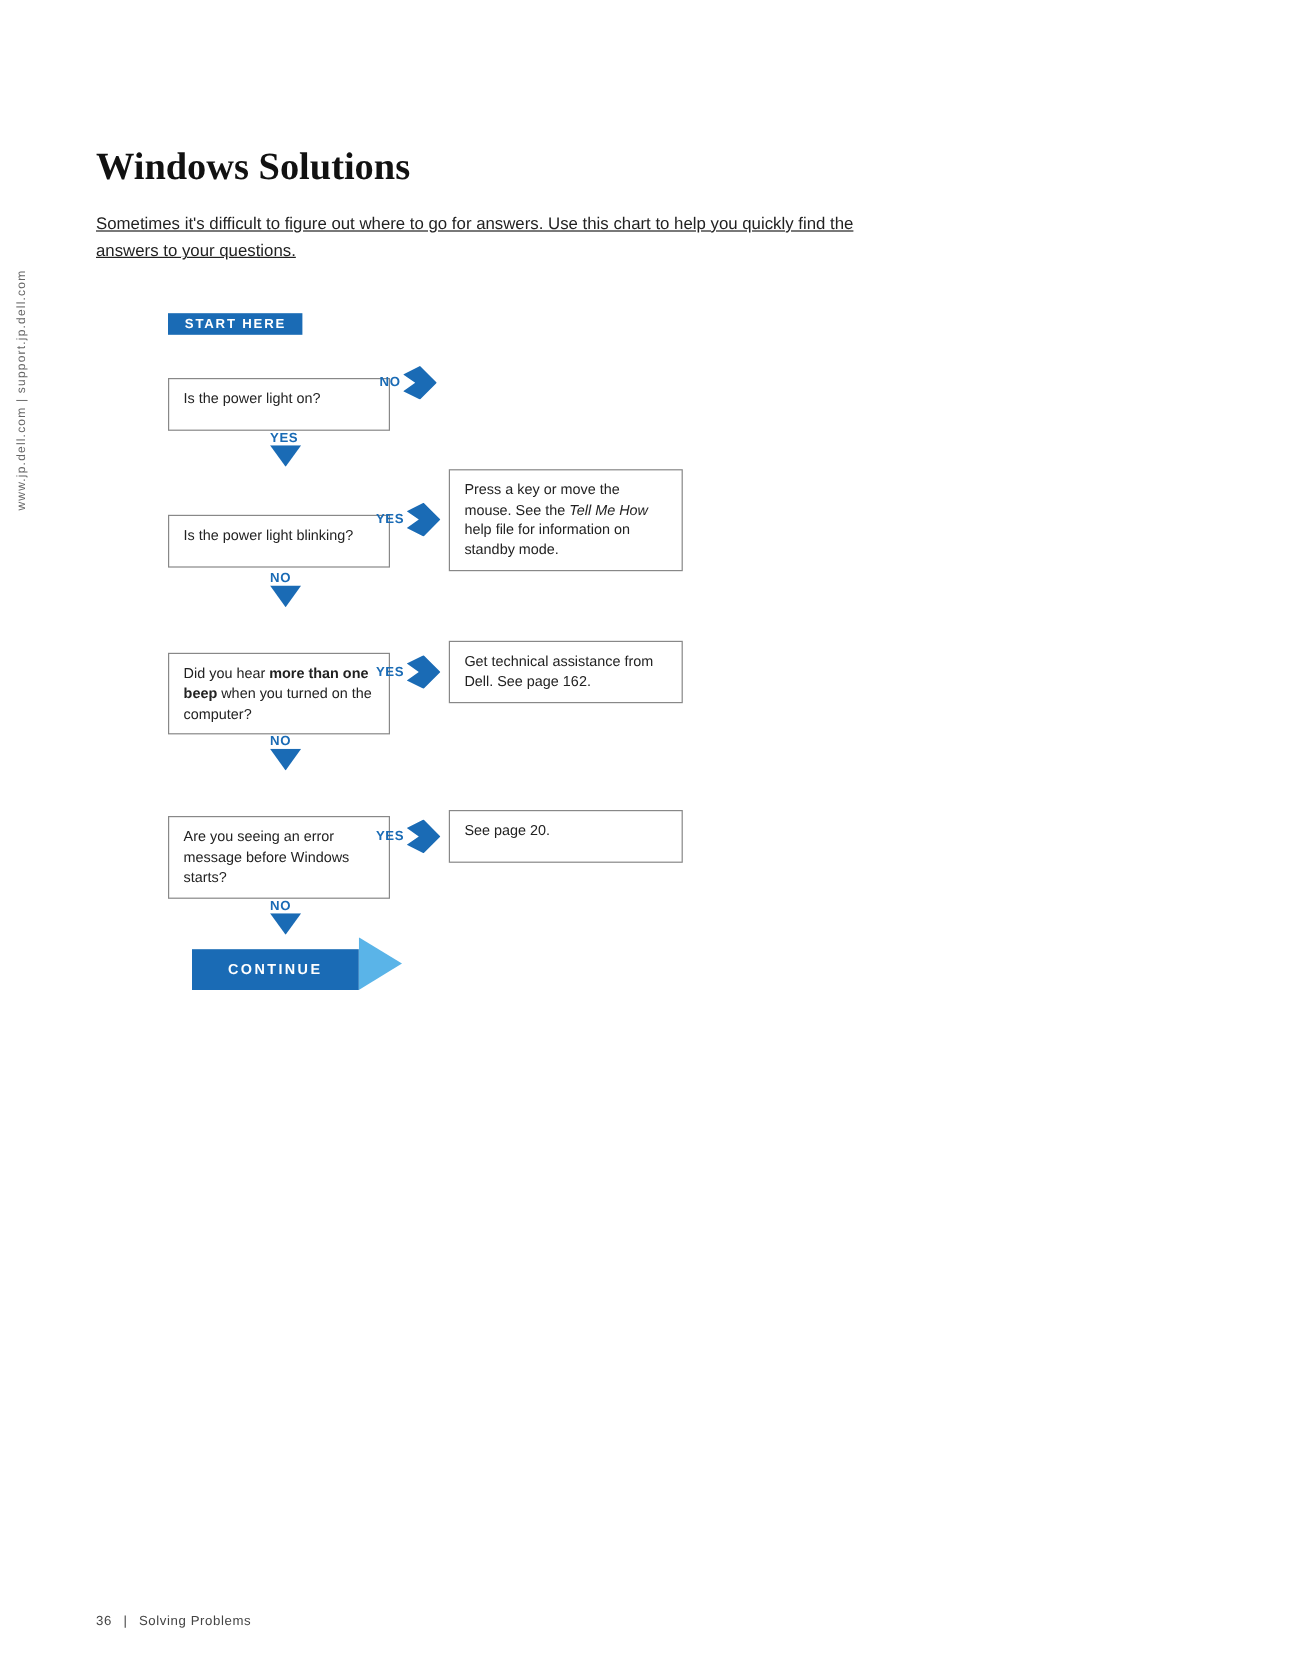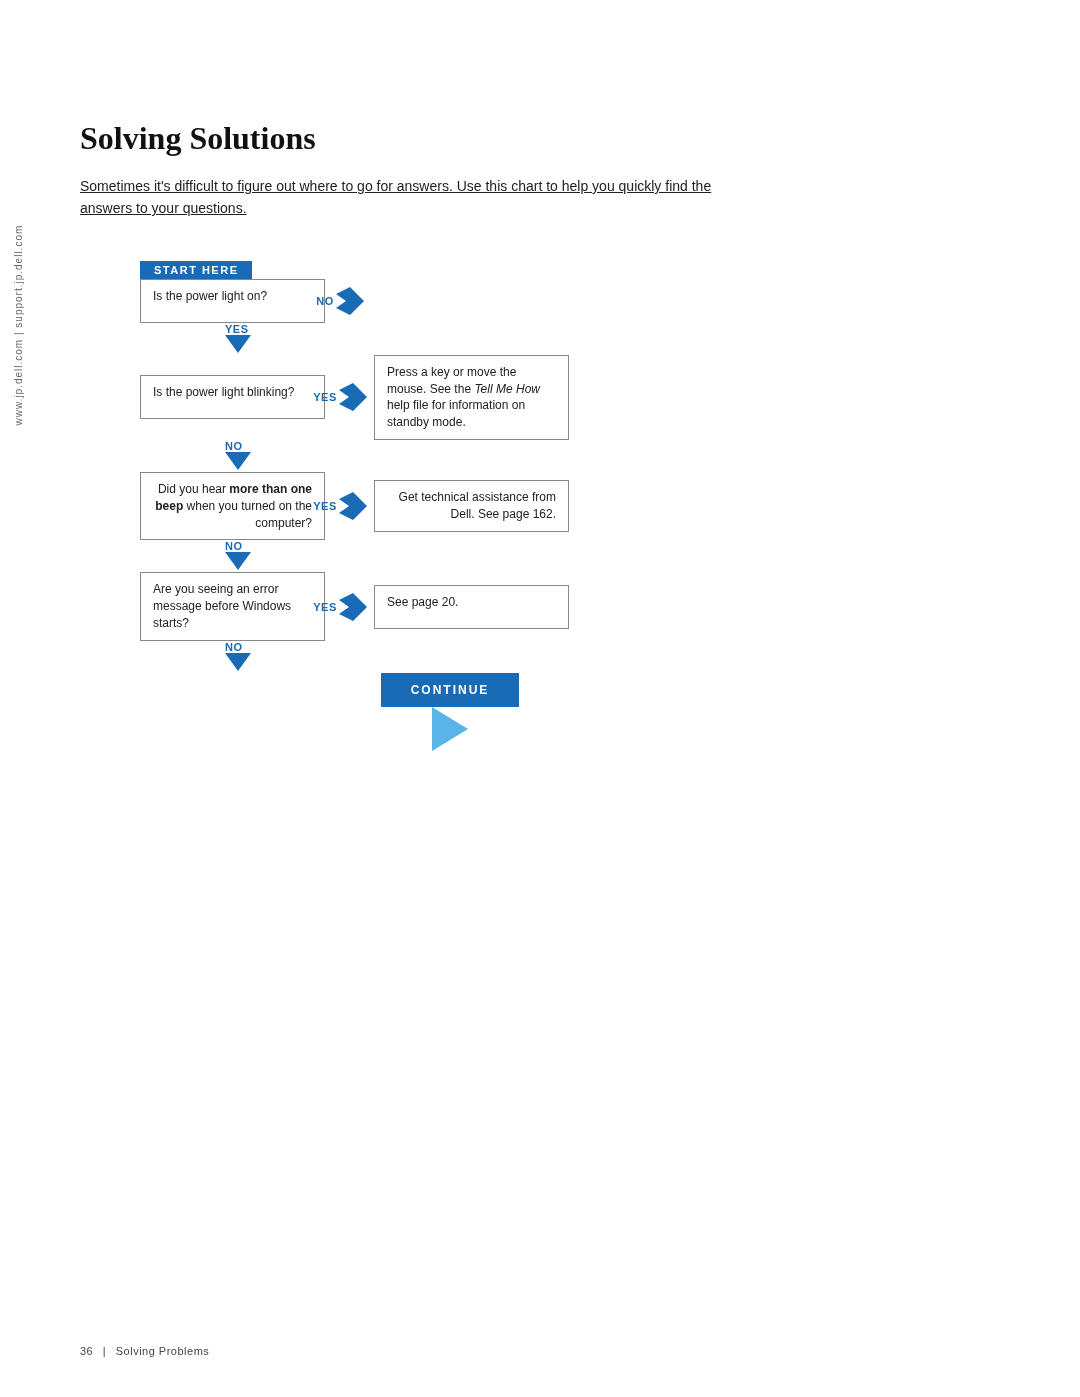--- a/index.html
+++ b/index.html
@@ -111,40 +111,40 @@
       font-size: 11px;
       font-weight: bold;
       color: #1a6bb5;
       margin-right: 2px;
       letter-spacing: 0.5px;
     }
 
     
     .left-col {
       width: 170px;
+      margin-top: 36px;
     }
 
     .middle-col {
       display: flex;
       flex-direction: column;
       align-items: center;
       width: 60px;
     }
 
     .right-col {
       width: 195px;
     }
 
     
     .continue-row {
       display: flex;
-      align-items: center;
+      align-items: flex-end;
       margin-top: 4px;
       margin-left: 0;
-      flex-direction: column;
     }
 
     .continue-btn {
       background: #1a6bb5;
       color: #ffffff;
       font-size: 12px;
       font-weight: bold;
       letter-spacing: 2px;
       padding: 10px 30px;
       border: none;
@@ -173,21 +173,21 @@
 <body>
 
 <div class="page">
 
   <div class="sidebar-text" style="position:absolute; left:18px; top:420px; transform:rotate(-90deg); transform-origin: left center; white-space:nowrap; font-size:10px; color:#666; letter-spacing:1px;">
     <span>www.jp.dell.com | support.jp.dell.com</span>
   </div>
 
   <div class="main-content">
 
-    <h1 class="page-title">Solving Solutions</h1>
+    <h1 class="page-title">Windows Solutions</h1>
 
     <p class="intro-text">Sometimes it's difficult to figure out where to go for answers. Use this chart to help you quickly find the answers to your questions.</p>
 
     <div class="flowchart">
 
       <div style="margin-bottom:0;">
         <span class="start-here">START HERE</span>
       </div>
 
       <div class="flow-row" style="margin-top:0;">
@@ -234,21 +234,21 @@
         </div>
       </div>
 
       <div style="display:flex; flex-direction:column; align-items:flex-start; padding-left:85px;">
         <span class="yes-label" style="color:#1a6bb5;font-weight:bold;font-size:11px;letter-spacing:0.5px;">NO</span>
         <svg width="26" height="18" viewBox="0 0 26 18">
           <polygon points="13,18 0,0 26,0" fill="#1a6bb5"></polygon>
         </svg>
       </div>
 
-      <div class="flow-row" style="margin-top:2px;text-align:right;">
+      <div class="flow-row" style="margin-top:2px;">
         <div class="left-col">
           <div class="question-box" style="min-height:58px;">
             <span>Did you hear <strong>more than one beep</strong> when you turned on the computer?</span>
           </div>
         </div>
         <div class="middle-col">
           <div style="display:flex;align-items:center;">
             <span class="yes-label">YES</span>
             <svg width="28" height="28" viewBox="0 0 28 28">
               <polygon points="0,7 14,0 28,14 14,28 0,21 10,14" fill="#1a6bb5"></polygon>

